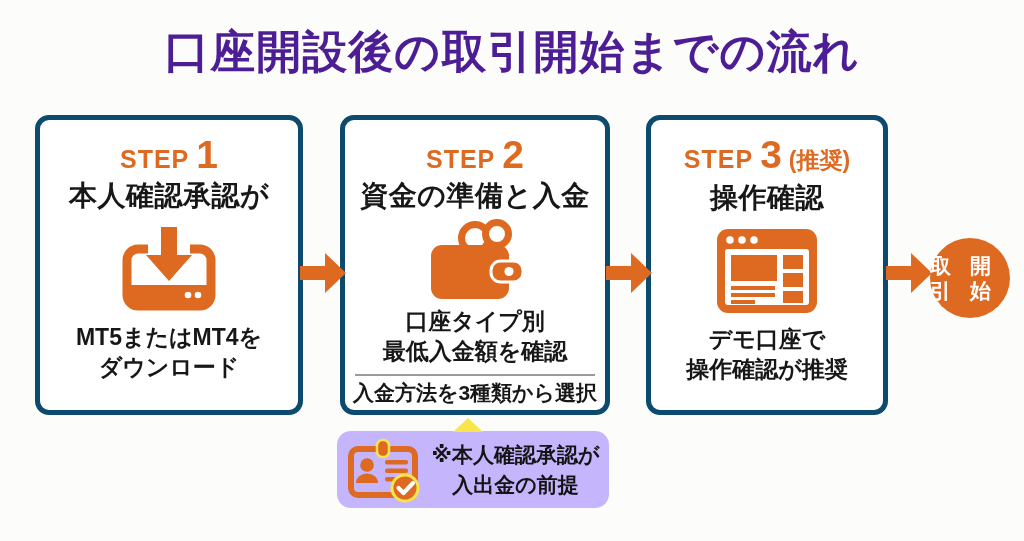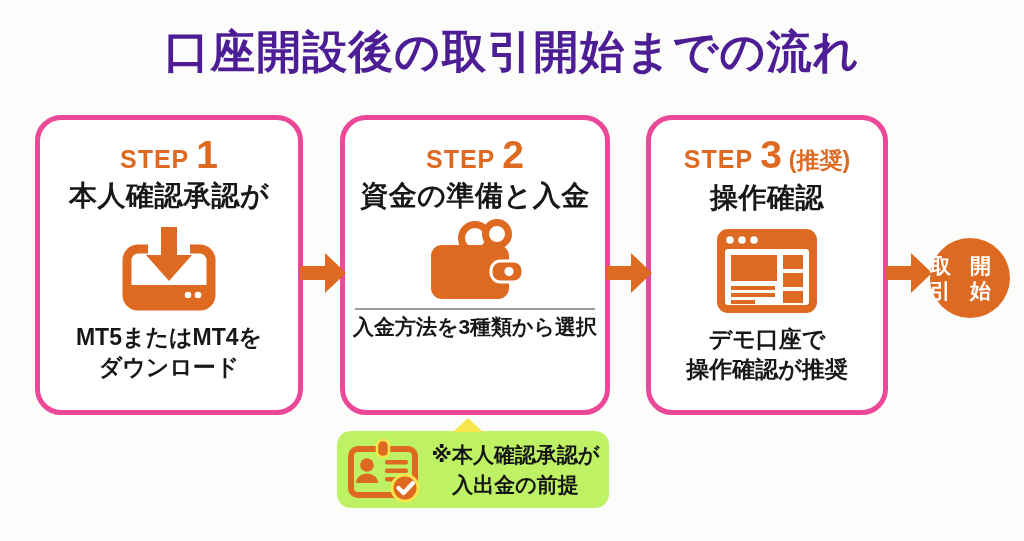--- a/index.html
+++ b/index.html
@@ -8,21 +8,21 @@
     background:#FCFCFA;
     font-family:"Liberation Sans","DejaVu Sans",sans-serif;
     color:#171717;
   }
   .flow-title{
     position:absolute;top:22px;left:0;width:1024px;
     text-align:center;font-size:45px;font-weight:900;letter-spacing:1px;color:#4c1d95;
   }
   .step-card{
     position:absolute;top:115px;height:300px;box-sizing:border-box;
-    background:#FFFFFF;border:5px solid #ec4899;border-radius:26px;
+    background:#FFFFFF;border:5px solid #0c4a6e;border-radius:14px;
     display:flex;flex-direction:column;align-items:center;
   }
   .card-1{left:35px;width:268px;}
   .card-2{left:340px;width:270px;}
   .card-3{left:646px;width:242px;}
   .step-header{display:flex;align-items:baseline;gap:7px;margin-top:15px;color:#DE6920;}
   .step-word{font-size:25px;font-weight:800;letter-spacing:1px;}
   .step-num{font-size:39px;font-weight:800;line-height:1;}
   .step-suffix{font-size:23px;font-weight:800;}
   .step-title{font-size:28px;font-weight:900;margin-top:3px;letter-spacing:0.5px;}
@@ -36,21 +36,21 @@
   .arrow-1{left:300px;}
   .arrow-2{left:606px;}
   .arrow-3{left:886px;}
   .goal-badge{
     position:absolute;left:930px;top:238px;width:80px;height:80px;border-radius:50%;
     background:#DE6920;color:#fff;display:flex;flex-direction:row;
     align-items:center;justify-content:center;font-size:21px;font-weight:800;line-height:1.2;
   }
   .note-bubble{
     position:absolute;left:337px;top:431px;width:272px;height:77px;box-sizing:border-box;
-    background:#bef264;border-radius:14px;
+    background:#c4b5fd;border-radius:14px;
     display:flex;align-items:center;gap:8px;padding:0 8px 0 11px;
   }
   .note-notch{
     position:absolute;left:116px;top:-13px;width:0;height:0;
     border-left:15px solid transparent;border-right:15px solid transparent;
     border-bottom:14px solid #F8E54B;
   }
   .note-text{flex:1;text-align:center;font-size:21px;font-weight:800;line-height:1.4;color:#141414;}
 </style>
 </head>
@@ -88,20 +88,24 @@
   </div>
   <div class="step-title">資金の準備と入金</div>
   <div class="step-icon">
     <svg width="100" height="82" viewBox="0 0 100 82">
       <circle cx="50" cy="19" r="13.5" fill="#FFFFFF" stroke="#DE6920" stroke-width="7"></circle>
       <circle cx="72" cy="15" r="11.5" fill="#FFFFFF" stroke="#DE6920" stroke-width="7"></circle>
       <rect x="6" y="26" width="78" height="54" rx="11" fill="#DE6920"></rect>
       <rect x="66" y="42" width="32" height="21" rx="9.5" fill="#DE6920" stroke="#FFFFFF" stroke-width="3"></rect>
       <circle cx="84" cy="52.5" r="4.6" fill="#FFFFFF"></circle>
     </svg>
+  </div>
+  <div class="step-desc">
+    <div>口座タイプ別</div>
+    <div>最低入金額を確認</div>
   </div>
   <div class="divider"></div>
   <div class="deposit-footer">入金方法を3種類から選択</div>
 </div>
 
 <div class="step-card card-3">
   <div class="step-header">
     <span class="step-word">STEP</span>
     <span class="step-num">3</span>
     <span class="step-suffix">(推奨)</span>

